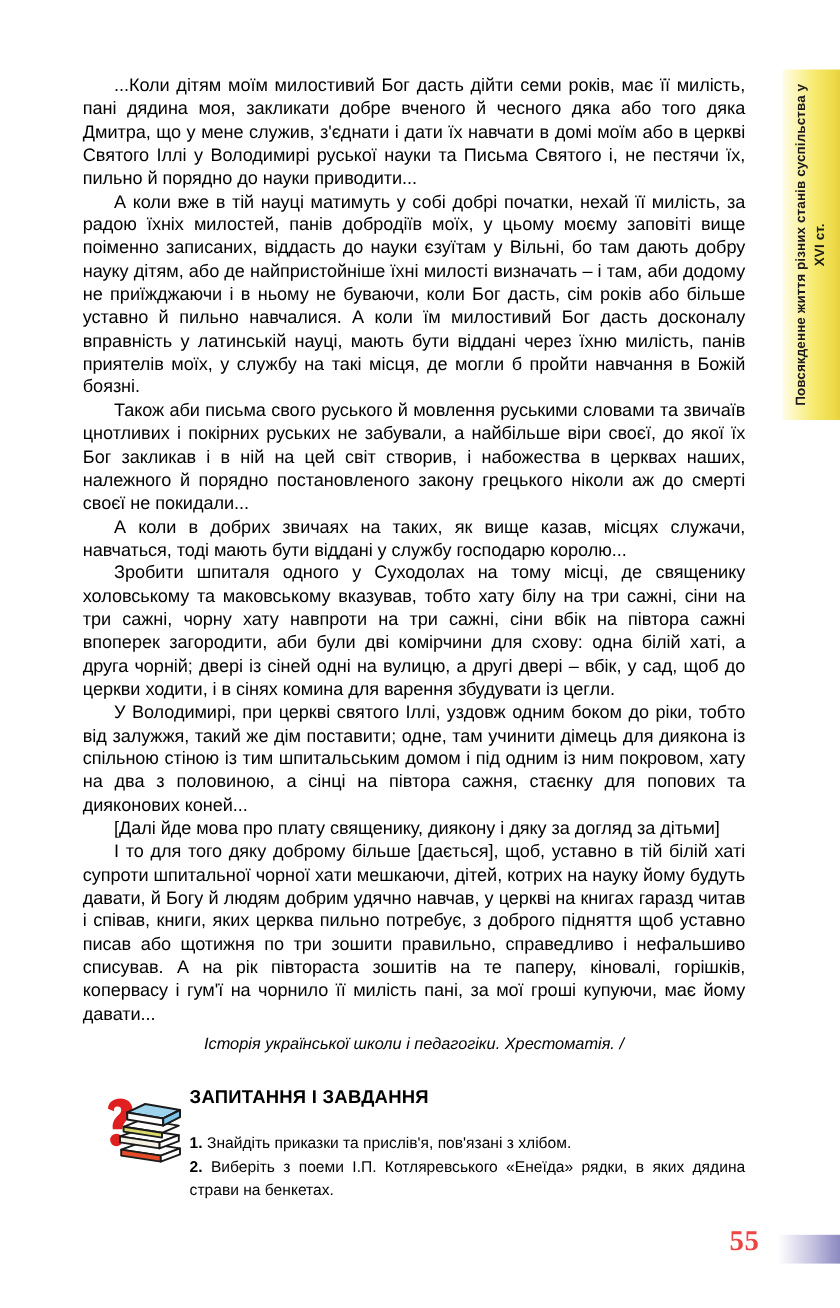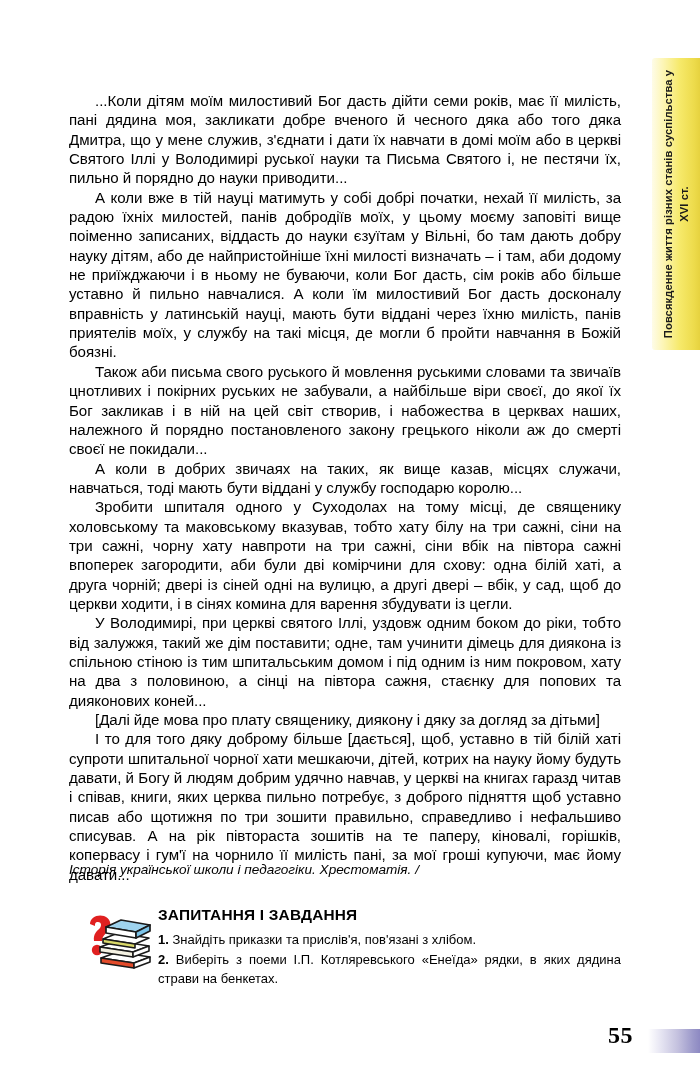--- a/index.html
+++ b/index.html
@@ -47,21 +47,20 @@
     padding: 0 4px;
     box-sizing: border-box;
   }
 
   
   .content {
     position: absolute;
     left: 69px;
     top: 62px;
     width: 552px;
-    margin-top: 29px;
   }
   p.body-par {
     margin: 0;
     font-size: 15.1px;
     line-height: 19.35px;
     text-align: justify;
     text-indent: 26px;
     letter-spacing: -0.05px;
     word-spacing: 0px;
     -webkit-hyphens: none;
@@ -70,21 +69,21 @@
 
   
   .citation {
     position: absolute;
     left: 69px;
     top: 860px;
     width: 552px;
     font-size: 13.6px;
     line-height: 19px;
     font-style: italic;
-    text-align: left;
+    text-align: center;
   }
   .citation div { white-space: nowrap; }
 
   
   .questions {
     position: absolute;
     left: 69px;
     top: 906px;
     width: 552px;
   }
@@ -97,39 +96,39 @@
   }
   .q-body {
     margin-left: 89px;
     width: 463px;
   }
   .q-heading {
     font-size: 15.4px;
     font-weight: bold;
     letter-spacing: 0.2px;
     color: #000;
-    margin: 0 0 6px 0;
+    margin: 0 0 19px 0;
   }
   .q-item {
     margin: 0;
     font-size: 13px;
     line-height: 19.6px;
     text-align: justify;
   }
   .q-item .num { font-weight: bold; }
 
   
   .page-number {
     position: absolute;
     left: 608px;
     top: 1022px;
     font-family: "Liberation Serif", serif;
     font-size: 24px;
     font-weight: bold;
-    color: #000000;
+    color: #ef4444;
     letter-spacing: 0.5px;
     text-align: right;
   }
   .footer-bar {
     position: absolute;
     left: 648px;
     top: 1029px;
     width: 52px;
     height: 24px;
     background: linear-gradient(to right, #ffffff 0%, #e9e8f4 22%, #c3c0de 58%, #9a97c9 88%, #8d89c2 100%);

